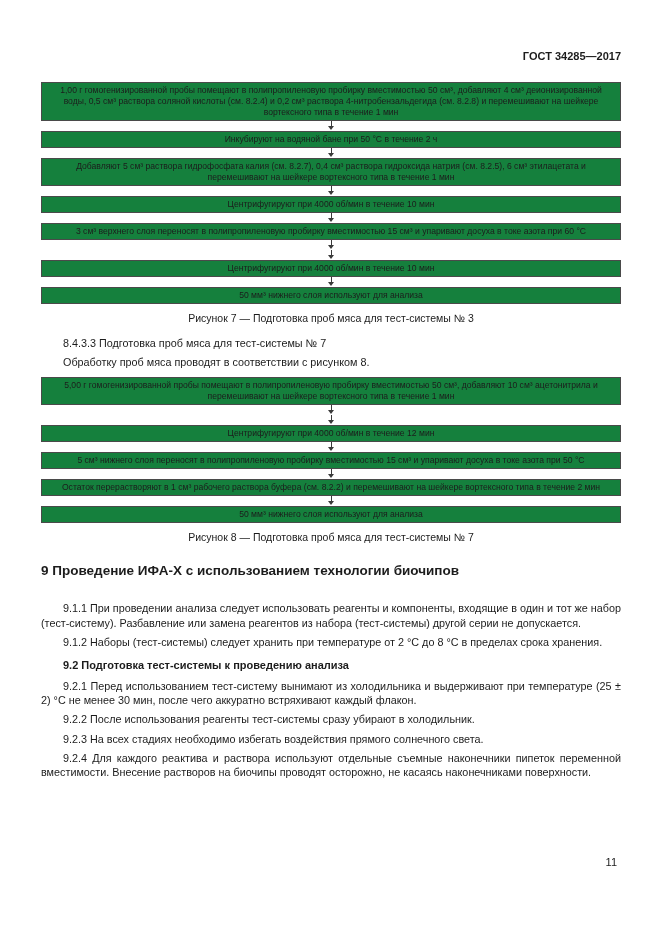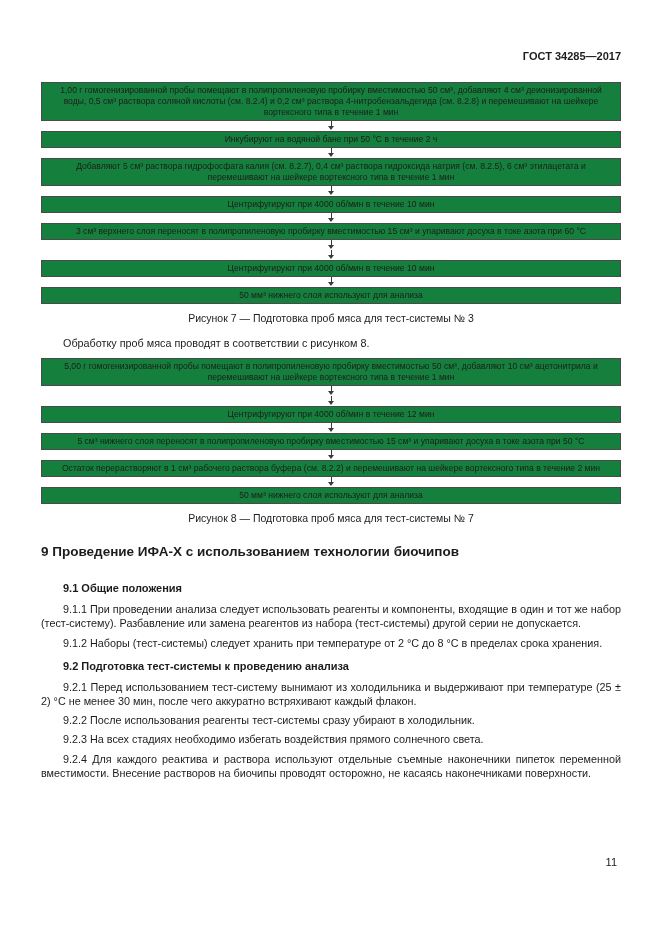--- a/index.html
+++ b/index.html
@@ -100,39 +100,39 @@
     <div class="arrow"></div>
     <div class="fc-box">3 см³ верхнего слоя переносят в полипропиленовую пробирку вместимостью 15 см³ и упаривают досуха в токе азота при 60 °С</div>
     <div class="arrow"></div>
     <div class="arrow"></div>
     <div class="fc-box">Центрифугируют при 4000 об/мин в течение 10 мин</div>
     <div class="arrow"></div>
     <div class="fc-box">50 мм³ нижнего слоя используют для анализа</div>
     <div class="fc-caption">Рисунок 7 — Подготовка проб мяса для тест-системы № 3</div>
   </div>
 
+  <p class="para">8.4.3.3 Подготовка проб мяса для тест-системы № 7</p>
   <p class="para mb8">Обработку проб мяса проводят в соответствии с рисунком 8.</p>
 
   <div class="flowchart">
     <div class="fc-box">5,00 г гомогенизированной пробы помещают в полипропиленовую пробирку вместимостью 50 см³, добавляют 10 см³ ацетонитрила и перемешивают на шейкере вортексного типа в течение 1 мин</div>
     <div class="arrow"></div>
     <div class="arrow"></div>
     <div class="fc-box">Центрифугируют при 4000 об/мин в течение 12 мин</div>
     <div class="arrow"></div>
     <div class="fc-box">5 см³ нижнего слоя переносят в полипропиленовую пробирку вместимостью 15 см³ и упаривают досуха в токе азота при 50 °С</div>
     <div class="arrow"></div>
     <div class="fc-box">Остаток перерастворяют в 1 см³ рабочего раствора буфера (см. 8.2.2) и перемешивают на шейкере вортексного типа в течение 2 мин</div>
     <div class="arrow"></div>
     <div class="fc-box">50 мм³ нижнего слоя используют для анализа</div>
     <div class="fc-caption">Рисунок 8 — Подготовка проб мяса для тест-системы № 7</div>
   </div>
 
   <h1 class="sec-title">9 Проведение ИФА-Х с использованием технологии биочипов</h1>
 
-  <h2 class="sub-title">9.1 Общие положения</h2>
   <p class="para">9.1.1 При проведении анализа следует использовать реагенты и компоненты, входящие в один и тот же набор (тест-систему). Разбавление или замена реагентов из набора (тест-системы) другой серии не допускается.</p>
   <p class="para">9.1.2 Наборы (тест-системы) следует хранить при температуре от 2 °С до 8 °С в пределах срока хранения.</p>
 
   <h2 class="sub-title">9.2 Подготовка тест-системы к проведению анализа</h2>
   <p class="para">9.2.1 Перед использованием тест-систему вынимают из холодильника и выдерживают при температуре (25 ± 2) °С не менее 30 мин, после чего аккуратно встряхивают каждый флакон.</p>
   <p class="para">9.2.2 После использования реагенты тест-системы сразу убирают в холодильник.</p>
   <p class="para">9.2.3 На всех стадиях необходимо избегать воздействия прямого солнечного света.</p>
   <p class="para">9.2.4 Для каждого реактива и раствора используют отдельные съемные наконечники пипеток переменной вместимости. Внесение растворов на биочипы проводят осторожно, не касаясь наконечниками поверхности.</p>
 
   <div class="page-number">11</div>

